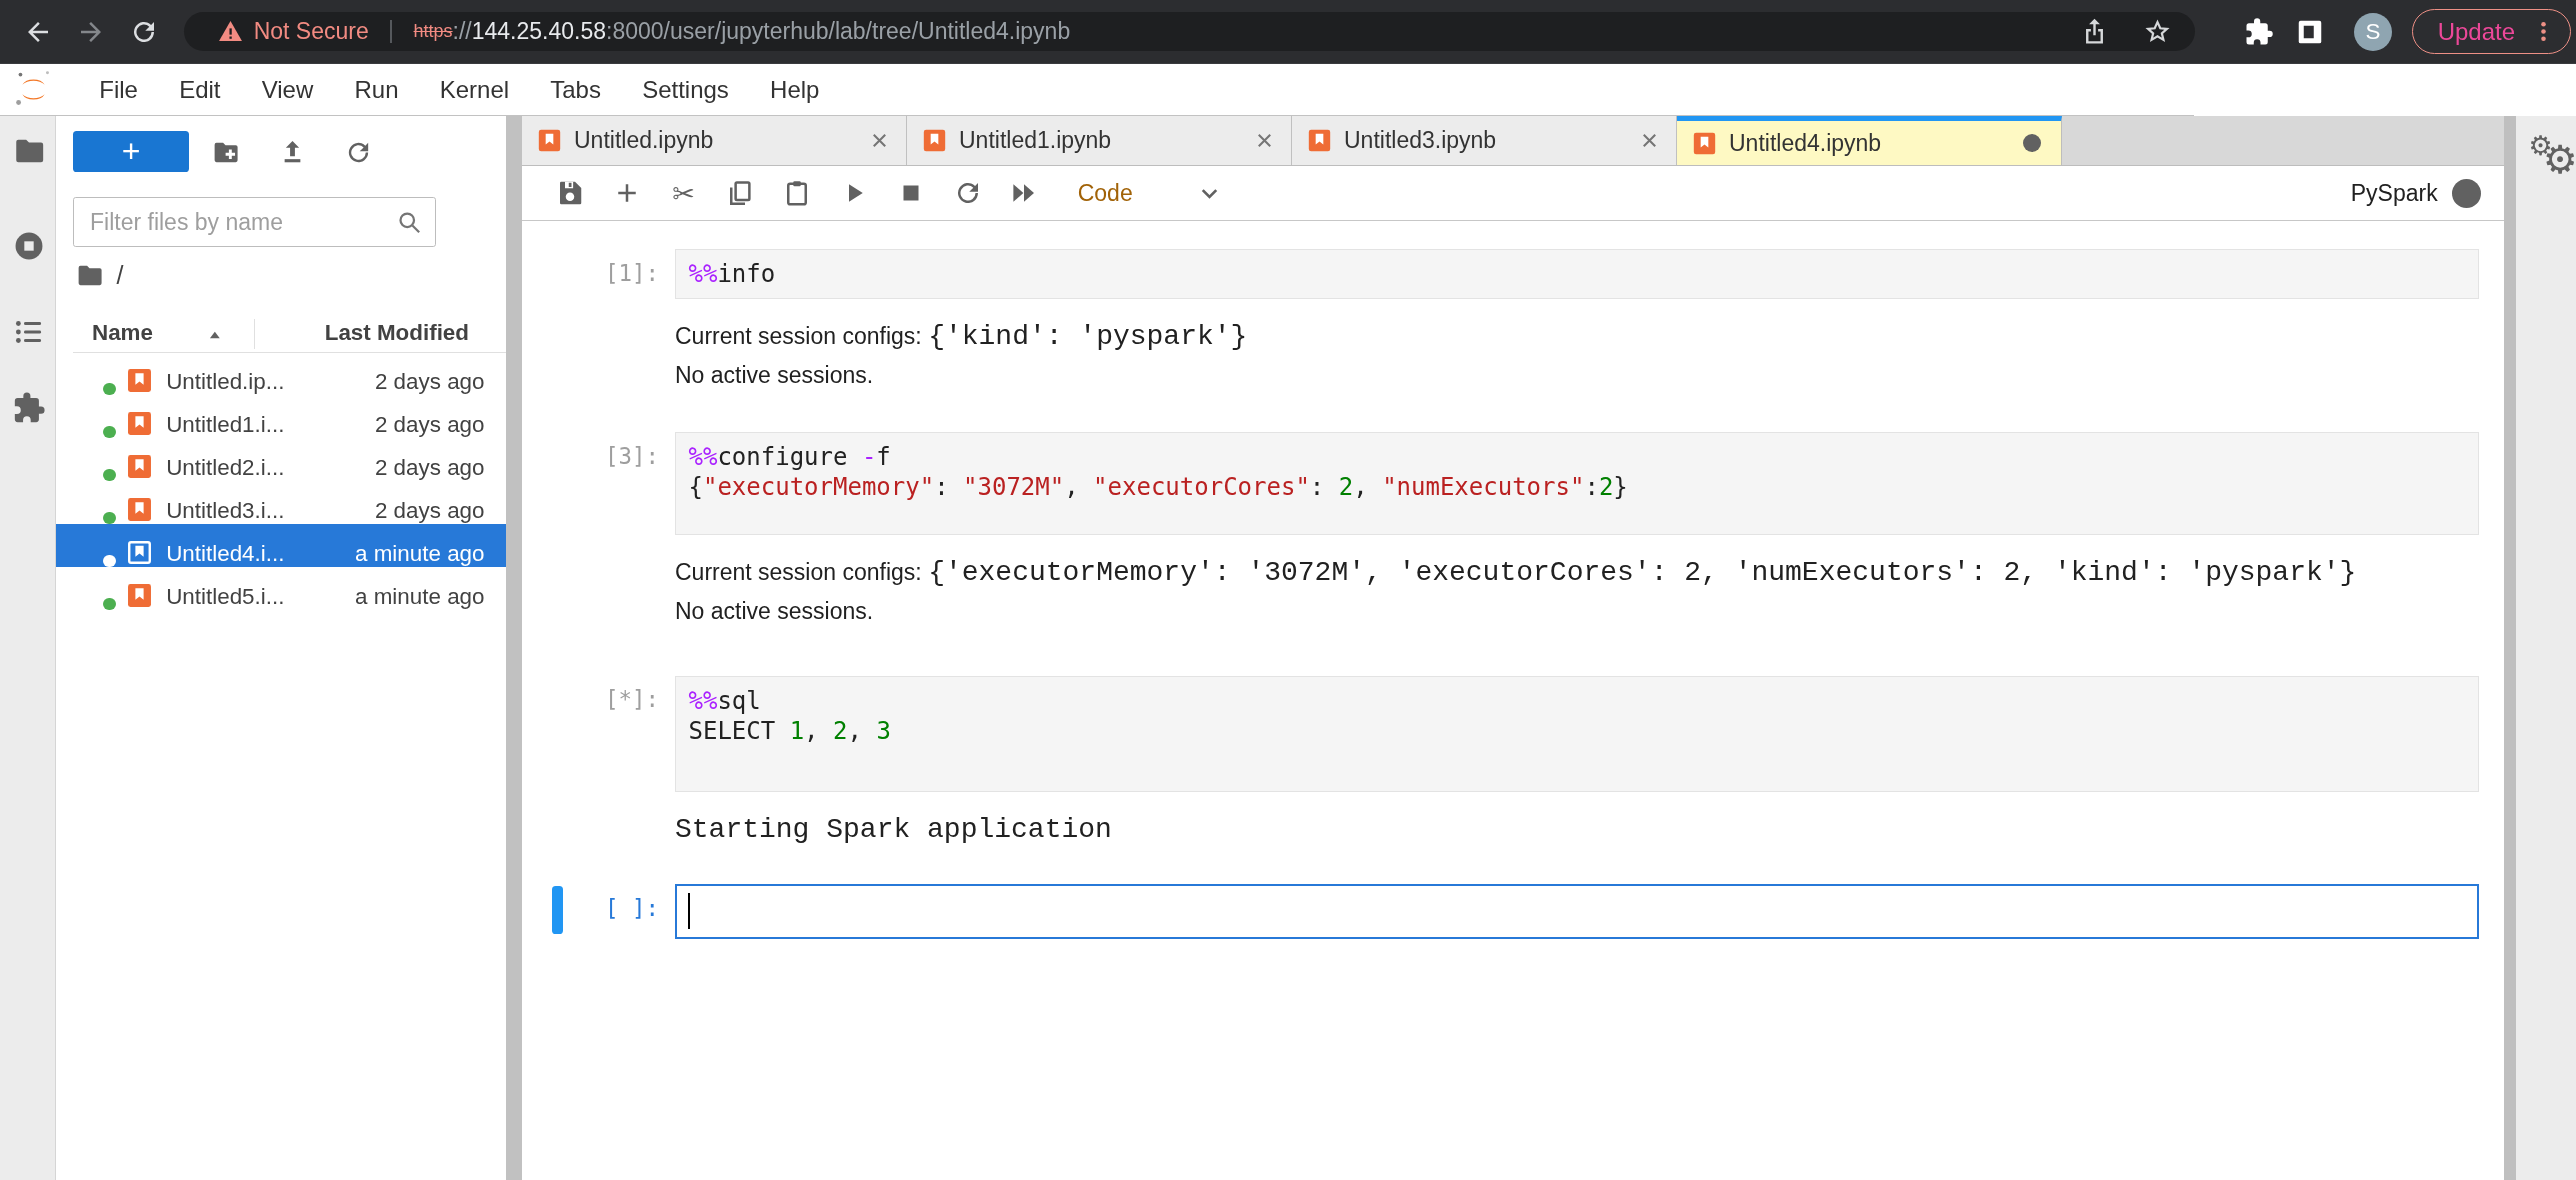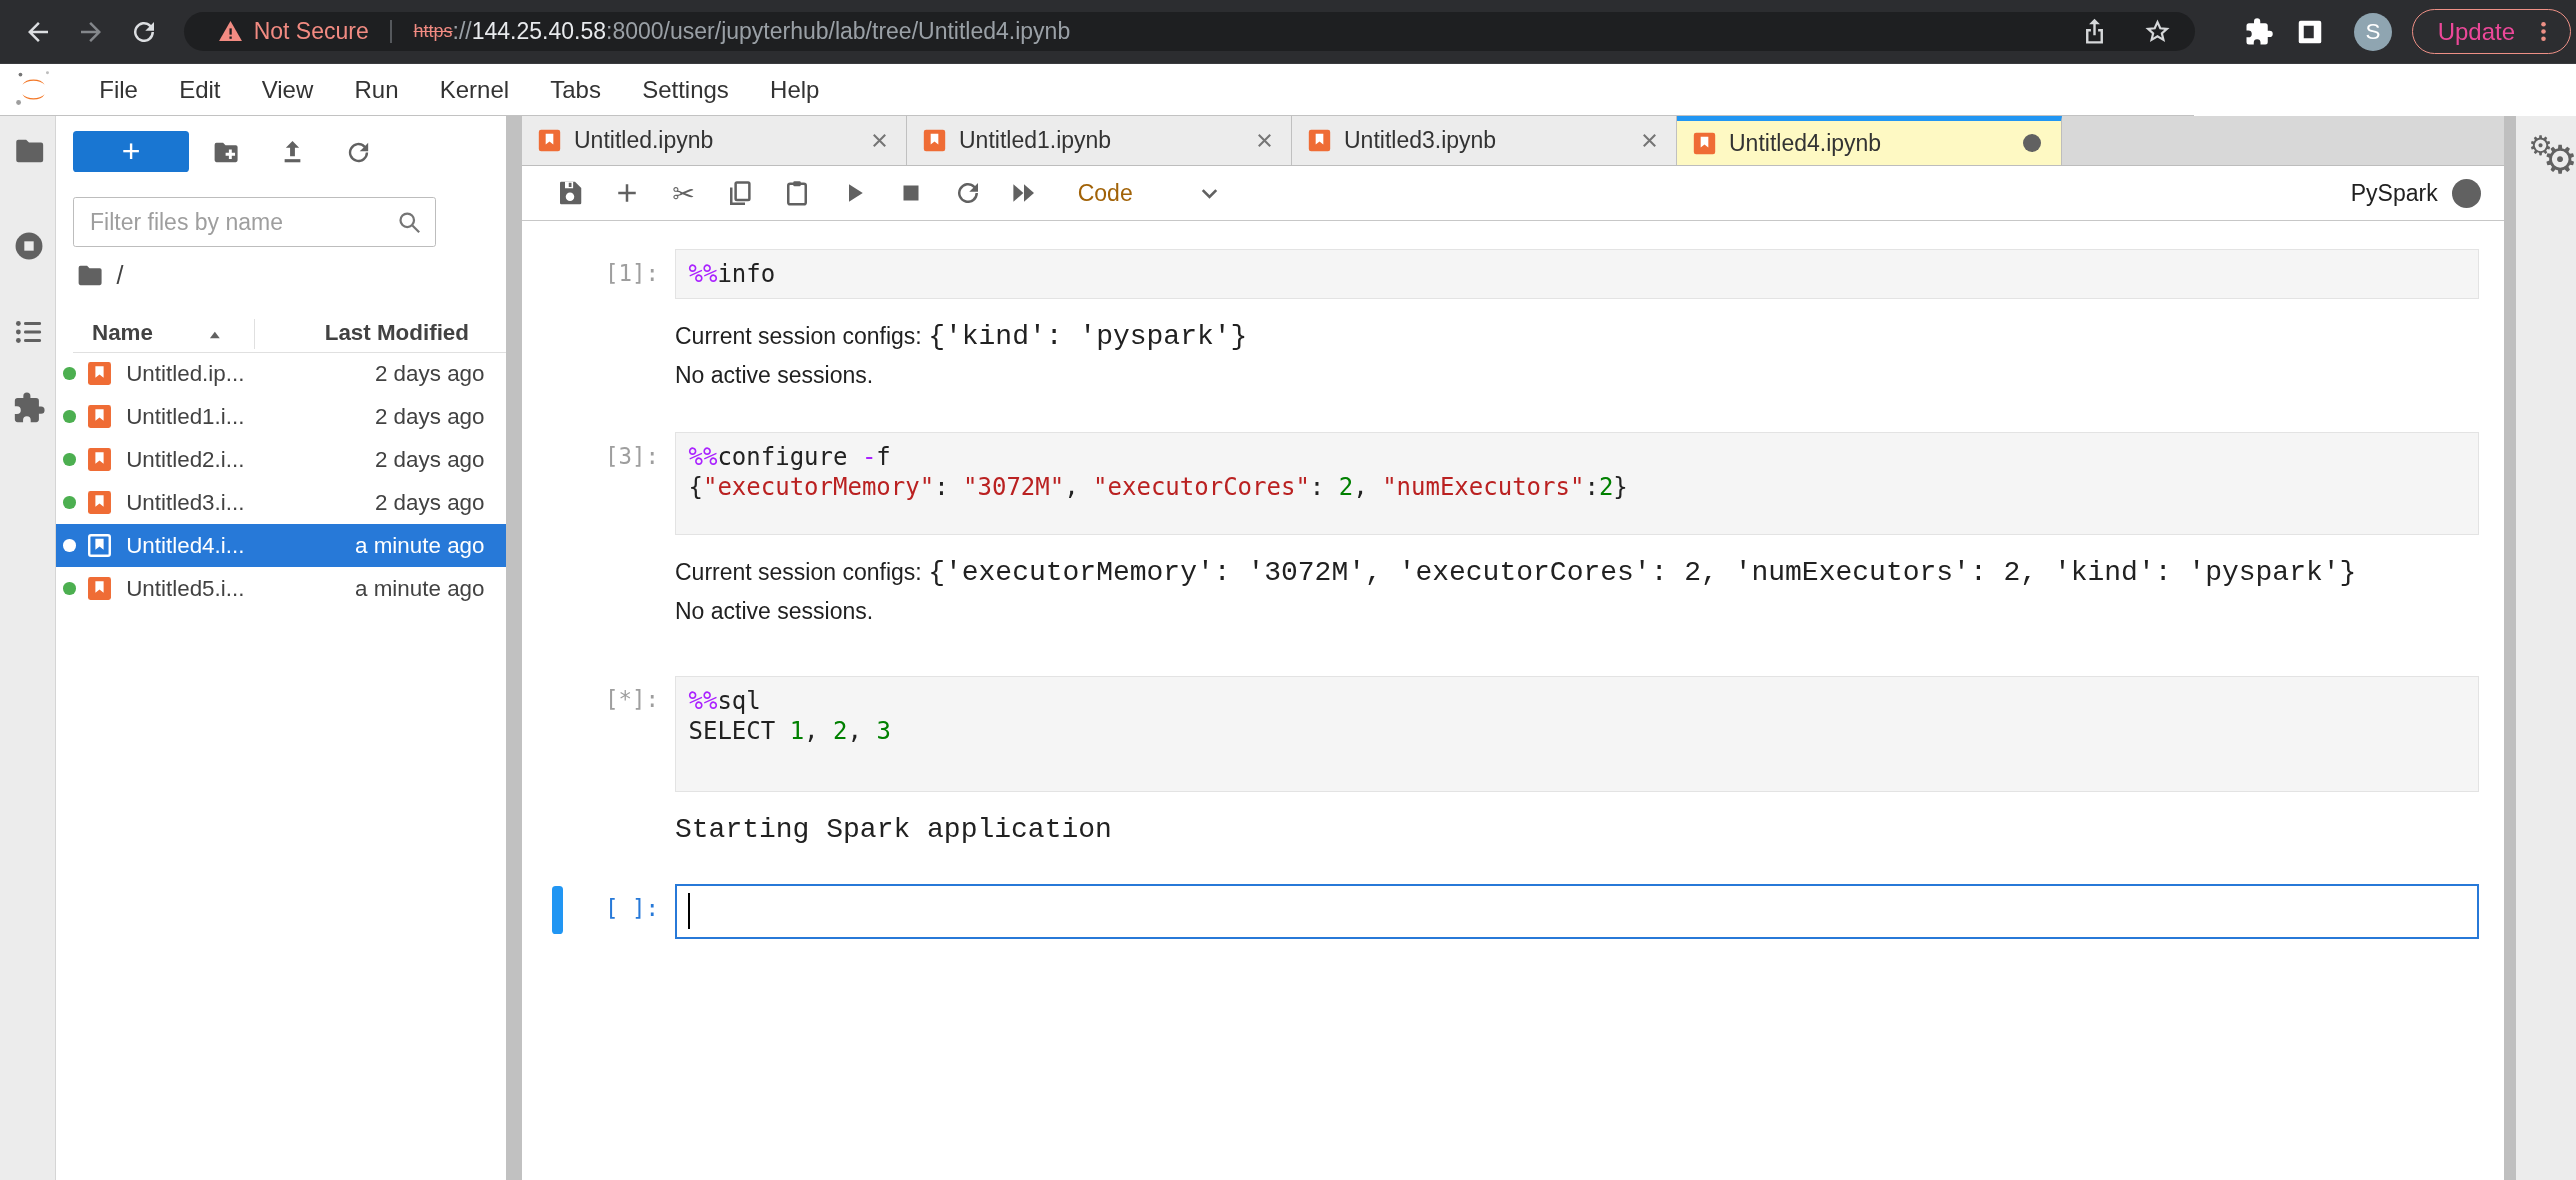--- a/index.html
+++ b/index.html
@@ -62,21 +62,21 @@
   #breadcrumb { position:absolute; left:19px; top:145px; display:flex; align-items:center; }
   #breadcrumb .i { width:29px; height:29px; color:#616161; }
   #breadcrumb .sep { font-size:25px; color:#424242; margin-left:12.5px; }
   #listheader { position:absolute; left:17px; top:199px; width:100%; height:38px; border-bottom:1.8px solid #e0e0e0;
                 font-size:22.4px; color:#424242; font-weight:bold; }
   #listheader .name { position:absolute; left:19px; top:5.4px; }
   #listheader .caret { position:absolute; left:132px; top:10.7px; width:19.7px; height:19.7px; color:#616161; }
   #listheader .coldiv { position:absolute; left:181px; top:3.6px; width:0.9px; height:30px; background:#e0e0e0; }
   #listheader .mod { position:absolute; right:54px; top:5.4px; }
   #filelist { position:absolute; left:0; top:236px; width:100%; }
-  .filerow { position:relative; height:43px; display:flex; align-items:center; font-size:22.4px; color:#424242; }
+  .filerow { position:relative; height:43px; display:flex; align-items:flex-end; font-size:22.4px; color:#424242;padding-left:40px; }
   .filerow .dot { width:12.5px; height:12.5px; border-radius:50%; background:#4caf50; margin-left:7.2px; flex:0 0 auto; }
   .filerow .nbi { width:29px; height:29px; margin-left:9px; flex:0 0 auto; }
   .filerow .fname { margin-left:12.5px; flex:1; white-space:nowrap; overflow:hidden; }
   .filerow .ftime { margin-right:21.5px; }
   .filerow.selected { background:#2779d8; color:#fff; }
   .filerow.selected .dot { background:#fff; }
 
   
   #tabbar { position:absolute; left:0; top:0; width:100%; height:50px; background:#d8d8d8;
             border-bottom:1.8px solid #bdbdbd; display:flex; }

